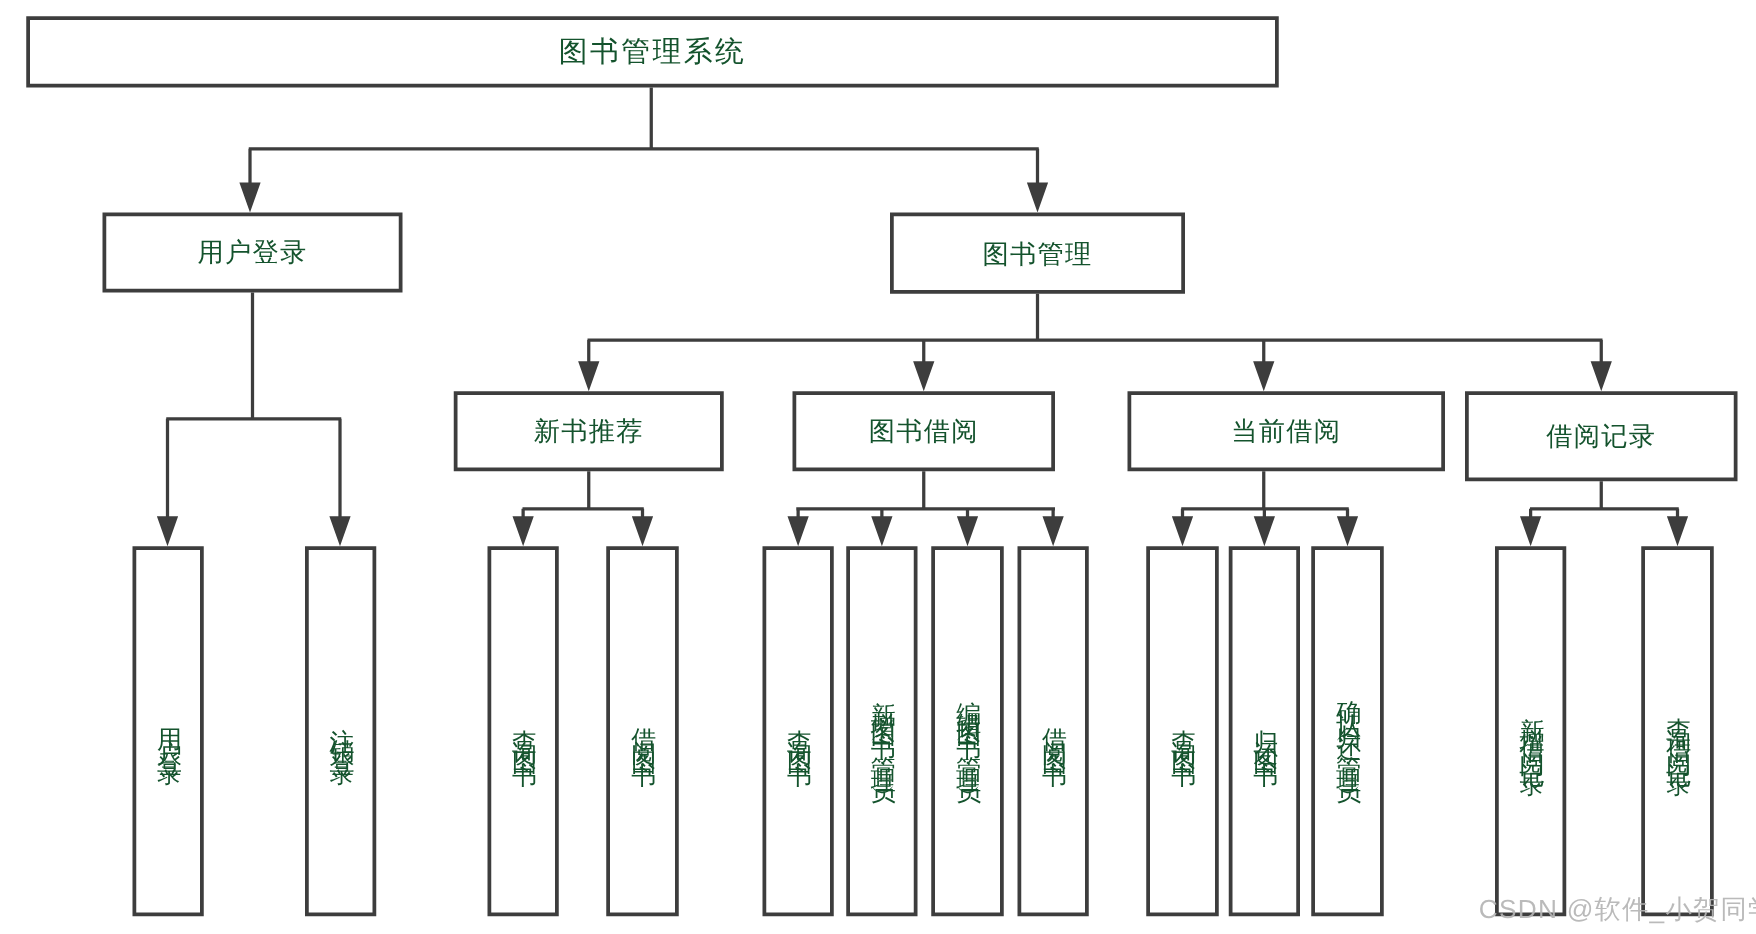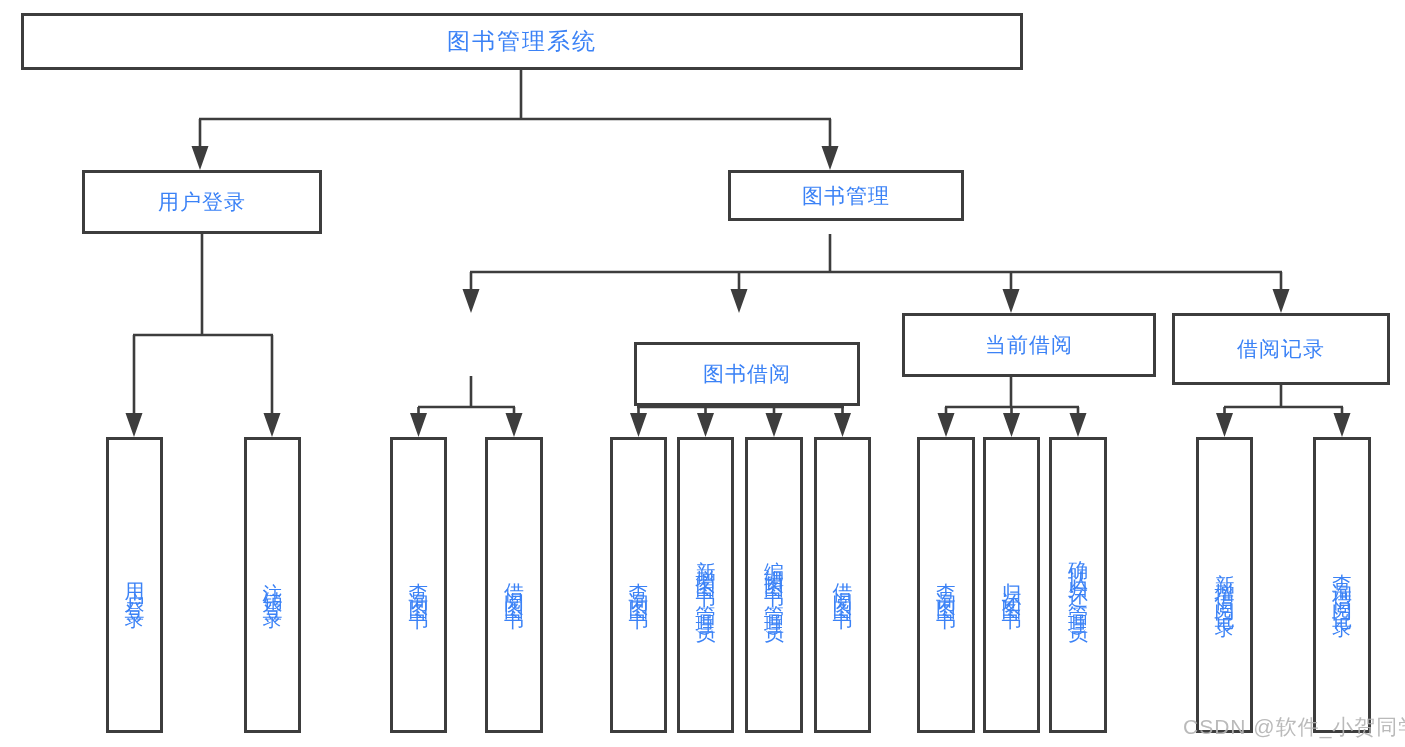--- a/index.html
+++ b/index.html
@@ -5,21 +5,21 @@
   html,body { margin:0; padding:0; background:#ffffff; }
   .canvas {
     position:relative; width:1405px; height:747px; background:#ffffff;
     font-family:"Liberation Sans", sans-serif; overflow:hidden;
   }
   svg.connectors { position:absolute; left:0; top:0; width:1405px; height:747px; }
   .node {
     position:absolute; box-sizing:border-box;
     border:3px solid #3d3d3d; background:#ffffff;
     display:flex; align-items:center; justify-content:center;
-    color:#3b82f6; text-align:center;
+    color:#14532d; text-align:center;
   }
   .node.root  { font-size:23px; letter-spacing:2px; }
   .node.h     { font-size:21px; letter-spacing:1px; }
   .node.leaf span {
     writing-mode:vertical-rl; text-orientation:mixed;
     font-size:20px; letter-spacing:9px; line-height:1.15;
   }
   .watermark {
     position:absolute; left:1183px; top:713px; z-index:5;
     font-size:21px; color:#b5b5b5; opacity:0.92; white-space:nowrap;
@@ -88,23 +88,24 @@
         M1003 413 L1020 413 L1011.5 437 Z
         M1069.5 413 L1086.5 413 L1078 437 Z
         M1216 413 L1233 413 L1224.5 437 Z
         M1333.5 413 L1350.5 413 L1342 437 Z"></path>
     </g>
   </svg>
 
   <div class="node root" style="left:21px; top:13px; width:1002px; height:57px;">图书管理系统</div>
 
   <div class="node h" style="left:82px; top:170px; width:240px; height:64px;">用户登录</div>
-  <div class="node h" style="left:712px; top:170px; width:236px; height:51px;margin-left:16px;">图书管理</div>
+  <div class="node h" style="left:712px; top:170px; width:236px; height:65px;">图书管理</div>
 
-  <div class="node h" style="left:634px; top:313px; width:226px; height:64px;margin-top:29px;">图书借阅</div>
+  <div class="node h" style="left:363px; top:313px; width:216px; height:64px;">新书推荐</div>
+  <div class="node h" style="left:634px; top:313px; width:210px; height:64px;">图书借阅</div>
   <div class="node h" style="left:902px; top:313px; width:254px; height:64px;">当前借阅</div>
   <div class="node h" style="left:1172px; top:313px; width:218px; height:72px;">借阅记录</div>
 
   <div class="node leaf" style="left:106px; top:437px; width:57px; height:296px;">
     <span>用户登录</span>
   </div>
   <div class="node leaf" style="left:244px; top:437px; width:57px; height:296px;">
     <span>注销登录</span>
   </div>
 

